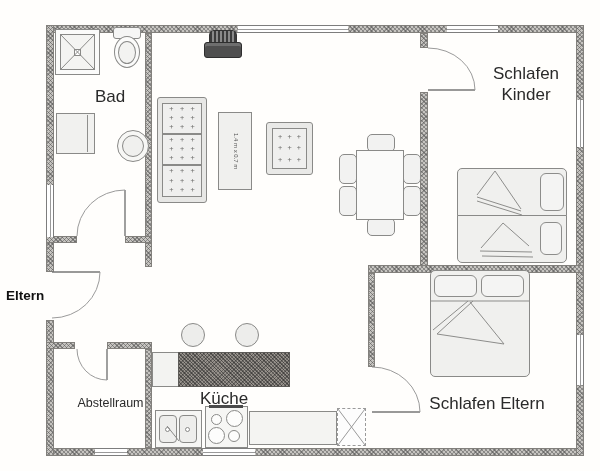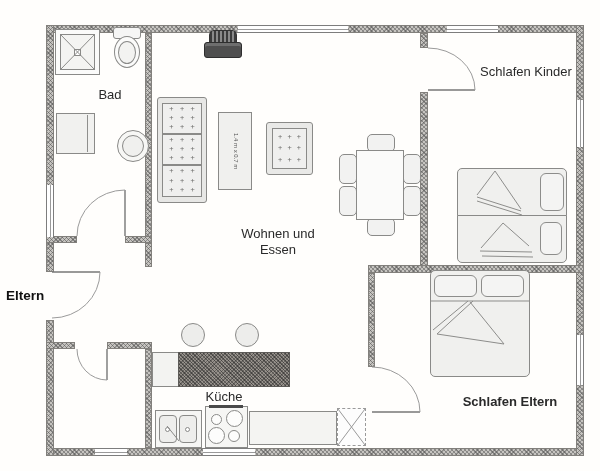--- a/index.html
+++ b/index.html
@@ -23,21 +23,21 @@
   .chair{position:absolute;background:#f2f2f1;border:1px solid #8a8a88;border-radius:5px;box-sizing:border-box;}
   .pillow{position:absolute;background:#f4f4f3;border:1px solid #8d8d8b;border-radius:6px;box-sizing:border-box;}
   .plus-grid{display:flex;flex-direction:column;justify-content:space-evenly;}
   .plus-grid .plus-row{display:flex;justify-content:space-evenly;}
   .plus-grid span{font:7px/1 "DejaVu Sans Mono",monospace;color:#6f6f6d;}
   .bar-dark{position:absolute;background-color:#96918b;
     background-image:
       repeating-linear-gradient(45deg, rgba(30,30,30,.5) 0 1px, transparent 1px 2.5px),
       repeating-linear-gradient(135deg, rgba(30,30,30,.35) 0 1px, transparent 1px 2.5px);
     border:1px solid #5d5b58;box-sizing:border-box;}
-  .room-label{position:absolute;font-size:13px;line-height:1.22;color:#2a2a2a;text-align:center;}
+  .room-label{position:absolute;font-size:17px;line-height:1.22;color:#2a2a2a;text-align:center;}
   .vtext{writing-mode:vertical-rl;font-size:6px;line-height:1.6;color:#555;letter-spacing:0;}
   svg.linework{position:absolute;left:0;top:0;pointer-events:none;}
   .shaft{position:absolute;background:#fdfdfd;border:1px dashed #9a9a9a;box-sizing:border-box;}
 </style>
 </head>
 <body>
 
 <div id="plan">
 
   <div class="wall" style="left:46px;top:25px;width:538px;height:8px;"></div>
@@ -218,19 +218,19 @@
 
     <path d="M167,426 L179,441" stroke="#8a8a88" stroke-width="1" fill="none"></path>
 
     <path d="M495,171 L521,209 M495,171 L477,195 M477,197 L521,211 M477,201 L522,215" stroke="#8d8d8b" stroke-width="1" fill="none"></path>
     <path d="M503,223 L481,248 M503,223 L529,246 M480,251 L532,252 M482,256 L533,257" stroke="#8d8d8b" stroke-width="1" fill="none"></path>
 
     <path d="M431,301 L529,301 M468,301 L433,330 M473,301 L437,334 M437,334 L504,344 M504,344 L470,302" stroke="#8d8d8b" stroke-width="1" fill="none"></path>
   </svg>
 
   <div class="room-label" style="left:80px;top:87px;width:60px;">Bad</div>
-  <div class="room-label" style="left:223px;top:226px;width:110px;">Wohnen und Essen</div>
   <div class="room-label" style="left:466px;top:64px;width:120px;">Schlafen Kinder</div>
-  <div class="room-label" style="left:450px;top:394px;width:120px;font-weight:bold;">Schlafen Eltern</div>
+  <div class="room-label" style="left:427px;top:394px;width:120px;">Schlafen Eltern</div>
   <div class="room-label" style="left:189px;top:389px;width:70px;">Küche</div>
+  <div class="room-label" style="left:58px;top:396px;width:105px;font-size:12.5px;">Abstellraum</div>
   <div class="room-label" style="left:6px;top:288px;width:64px;font-weight:bold;font-size:13.5px;color:#111;text-align:left;">Eltern</div>
 
 </div>
 
 </body></html>

